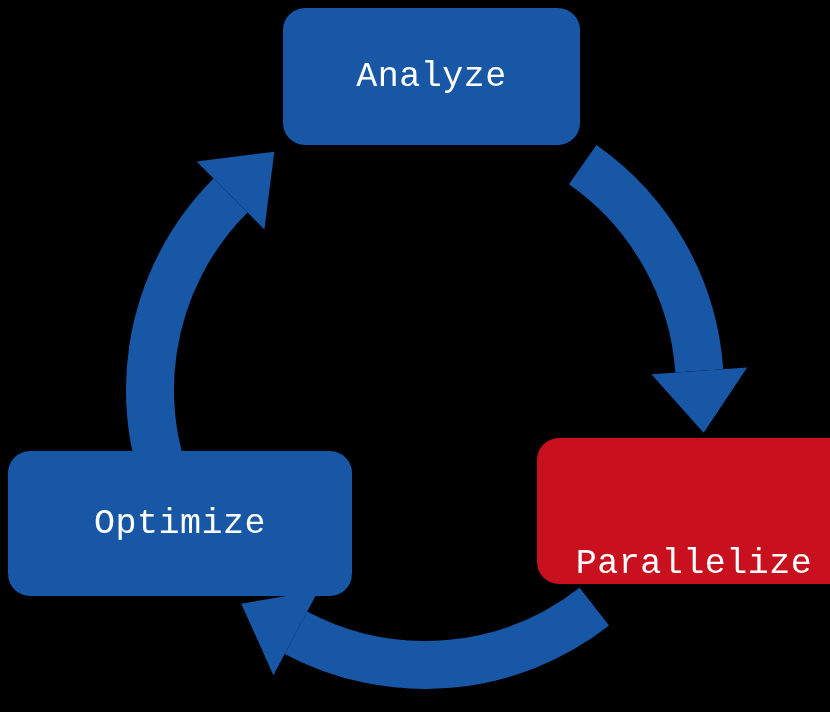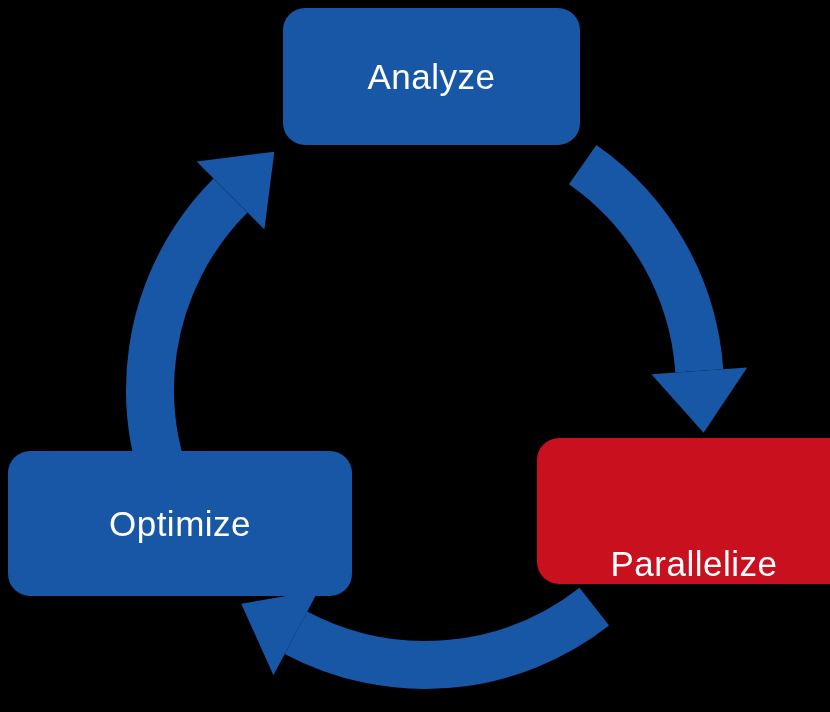--- a/index.html
+++ b/index.html
@@ -35,20 +35,21 @@
   .node {
     position: absolute;
     display: flex;
     align-items: center;
     justify-content: center;
     border-radius: 22px;
     background: var(--blue, #1757a6);
     color: var(--text, #ffffff);
     font-size: 35px;
     letter-spacing: 0.5px;
+    font-family: Liberation Mono, monospace;
   }
   .node.red { background: var(--red, #c9101e); }
   .node-analyze     { left: 283px; top: 8px;   width: 297px; height: 137px; }
   .node-parallelize { left: 537px; top: 438px; width: 314px; height: 146px; align-items: flex-end; }
   .node-optimize    { left: 8px;   top: 451px; width: 344px; height: 145px; }
 </style>
 </head>
 <body>
 
 <div class="canvas">

